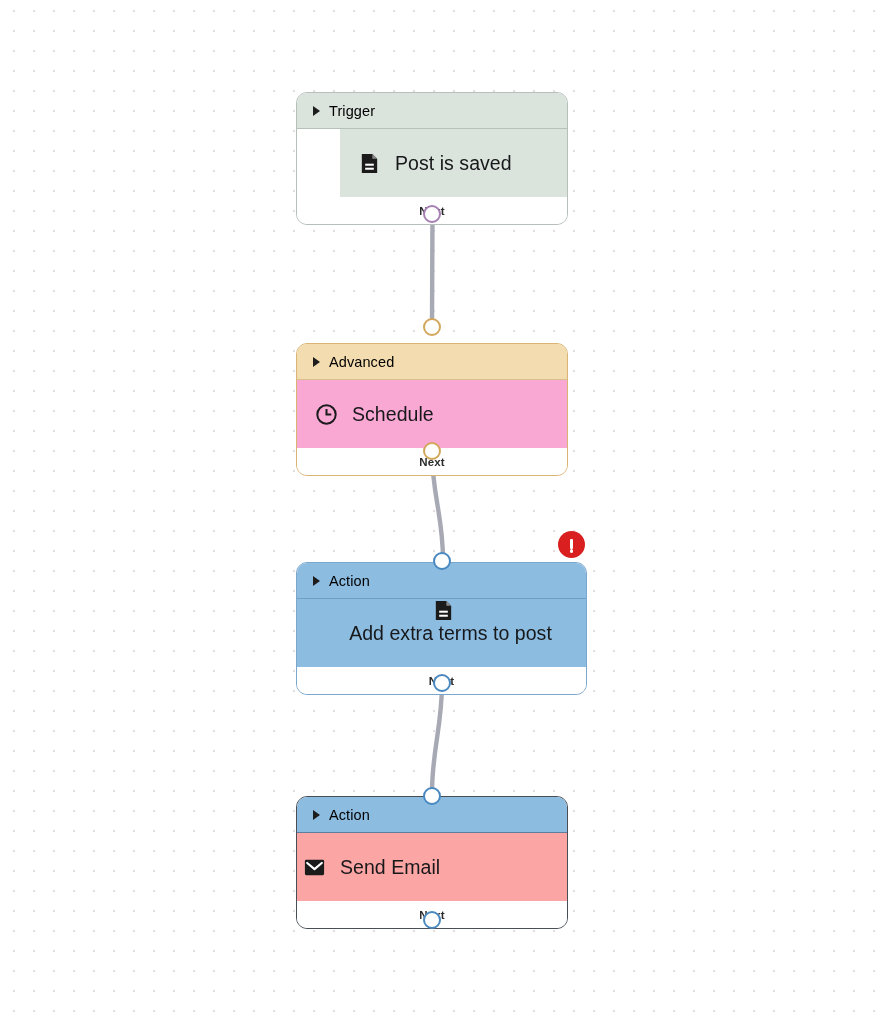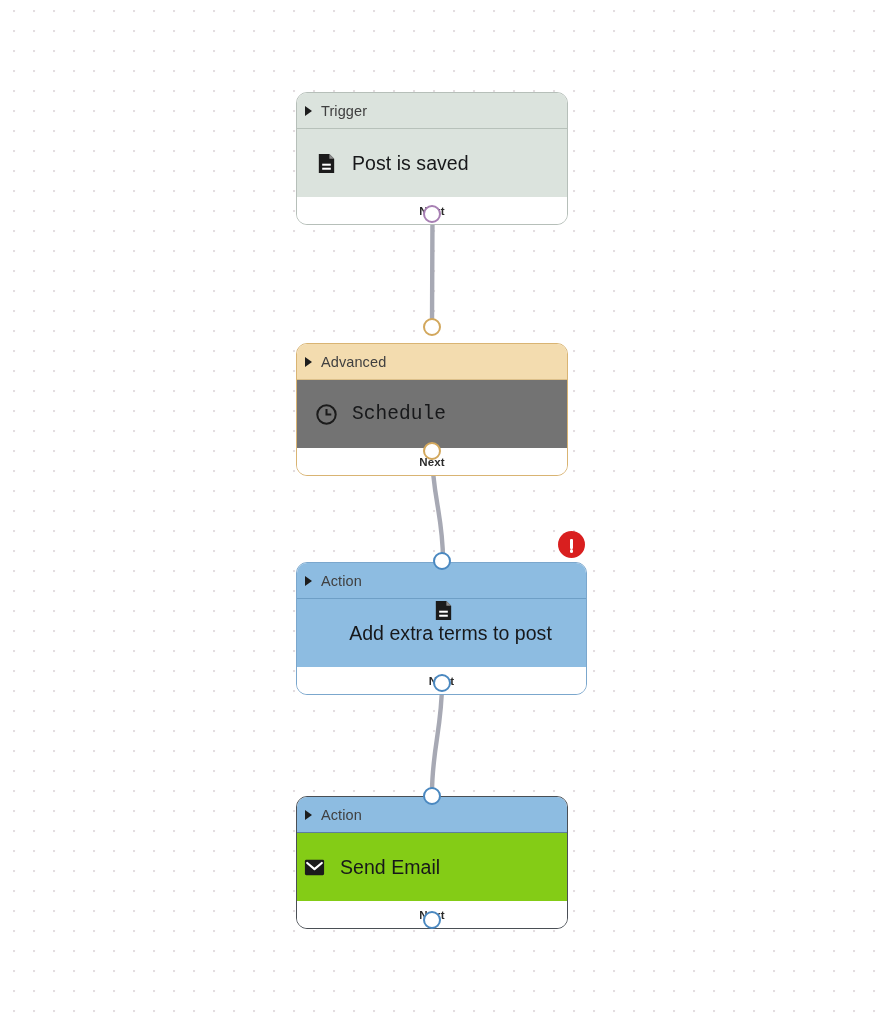--- a/index.html
+++ b/index.html
@@ -45,23 +45,23 @@
     overflow: hidden;
     border-style: solid;
     border-width: 1.6px;
   }
 
   .node-header {
     box-sizing: border-box;
     height: 35px;
     display: flex;
     align-items: center;
-    padding-left: 8px;
+    padding-left: 16px;
     font-size: 14.5px;
-    color: #404040;
+    color: #000000;
     letter-spacing: .1px;
   }
 
   .disclosure {
     width: 0;
     height: 0;
     border-left: 7.5px solid #1d1d1d;
     border-top: 5px solid transparent;
     border-bottom: 5px solid transparent;
     margin-right: 9px;
@@ -106,36 +106,36 @@
     font-size: 11.5px;
     color: #2b2b2b;
     font-weight: bold;
     letter-spacing: .1px;
   }
 
   
   .theme-trigger { border-color: #b6bfb9; }
   .theme-trigger .node-header { background: #dbe3dd; }
   .theme-trigger .node-divider { background: #b7c1ba; }
-  .theme-trigger .node-body   { background: #dbe3dd; }
+  .theme-trigger .node-body   { background: #dbe3dd; margin-left: 43px; }
 
   .theme-advanced { border-color: #d9b473; }
   .theme-advanced .node-header { background: #f3dcaf; }
   .theme-advanced .node-divider { background: #dcc08b; }
-  .theme-advanced .node-body   { background: #737373; font-family: Liberation Mono, monospace; }
+  .theme-advanced .node-body   { background: #f9a8d4; }
 
   .theme-action-light { border-color: #7ba7cd; }
   .theme-action-light .node-header { background: #8dbce1; }
   .theme-action-light .node-divider { background: #6e9fc6; }
   .theme-action-light .node-body   { background: #8dbce1; flex-direction: column; }
 
   .theme-action-dark { border-color: #4a4f55; }
   .theme-action-dark .node-header { background: #8dbce1; }
   .theme-action-dark .node-divider { background: #5d7f9e; }
-  .theme-action-dark .node-body   { background: #84cc16; padding-left: 6px; }
+  .theme-action-dark .node-body   { background: #fca5a5; padding-left: 6px; }
 
   
   .port {
     position: absolute;
     width: 18px;
     height: 18px;
     border-radius: 50%;
     box-sizing: border-box;
     background: #ffffff;
     border: 2.3px solid #888;

